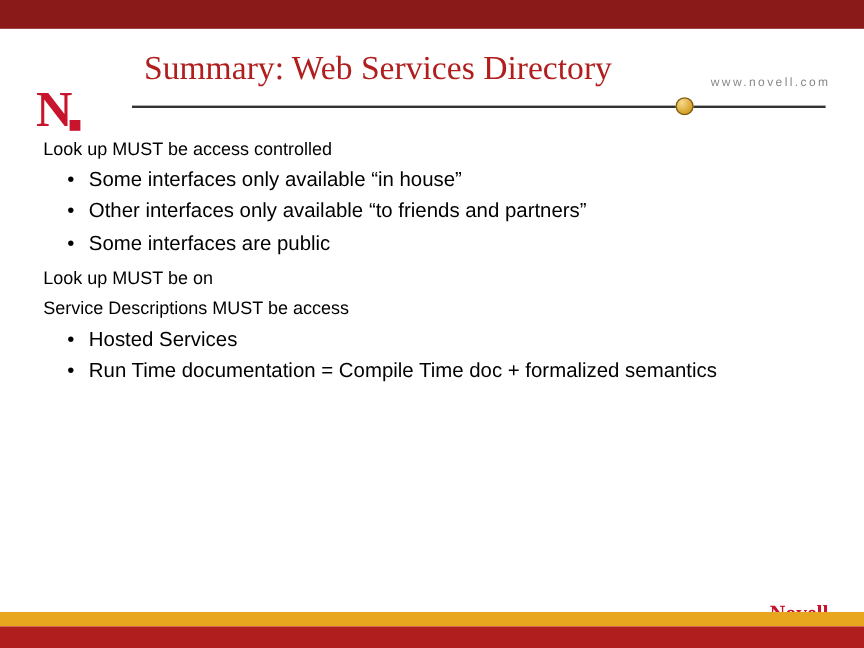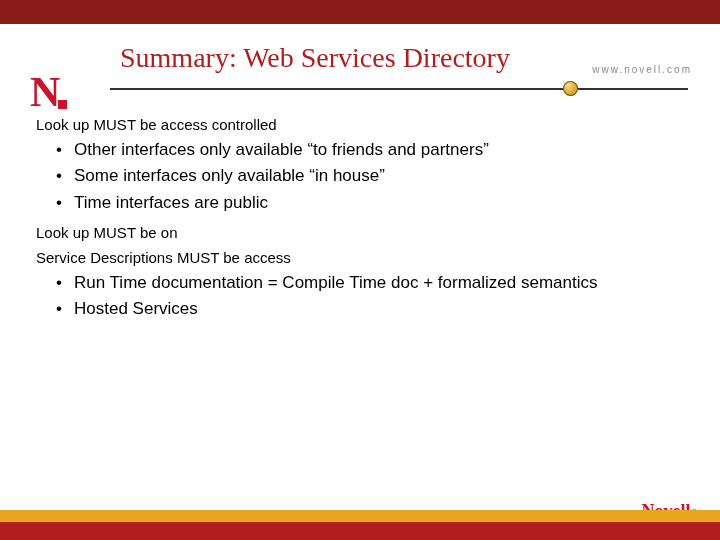--- a/index.html
+++ b/index.html
@@ -147,31 +147,31 @@
     <div class="hrule"></div>
     <div class="ball"></div>
   </div>
 </div>
 <div class="url">www.novell.com</div>
 
 <div class="content">
 
   <div class="heading">Look up MUST be access controlled</div>
   <ul class="bullets">
+    <li>Some interfaces only available “in house”</li>
     <li>Other interfaces only available “to friends and partners”</li>
-    <li>Some interfaces only available “in house”</li>
-    <li>Time interfaces are public</li>
+    <li>Some interfaces are public</li>
   </ul>
 
   <div class="heading">Look up MUST be on</div>
 
   <div class="heading">Service Descriptions MUST be access</div>
   <ul class="bullets">
+    <li>Hosted Services</li>
     <li>Run Time documentation = Compile Time doc + formalized semantics</li>
-    <li>Hosted Services</li>
   </ul>
 
 </div>
 
 <div class="brand">
   <span>Novell</span><span class="dot">®</span>
 </div>
 
 <div class="footer-bars">
   <div class="bar-yellow"></div>

